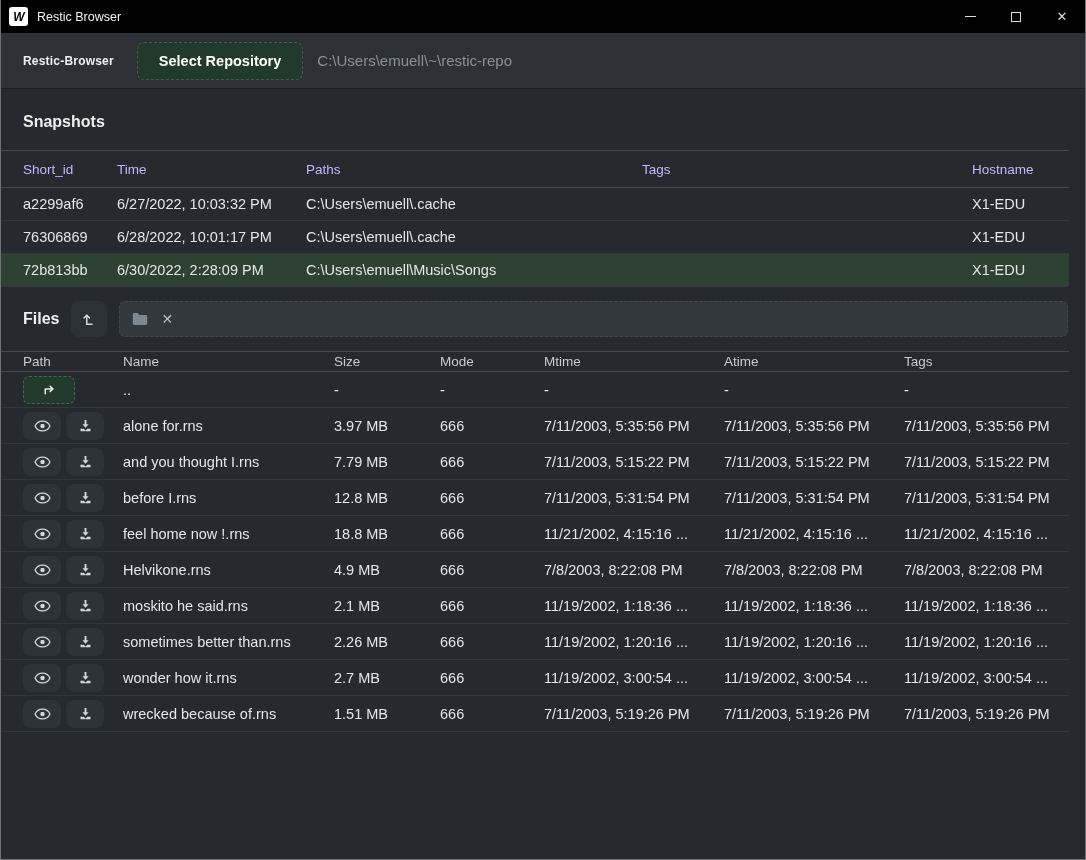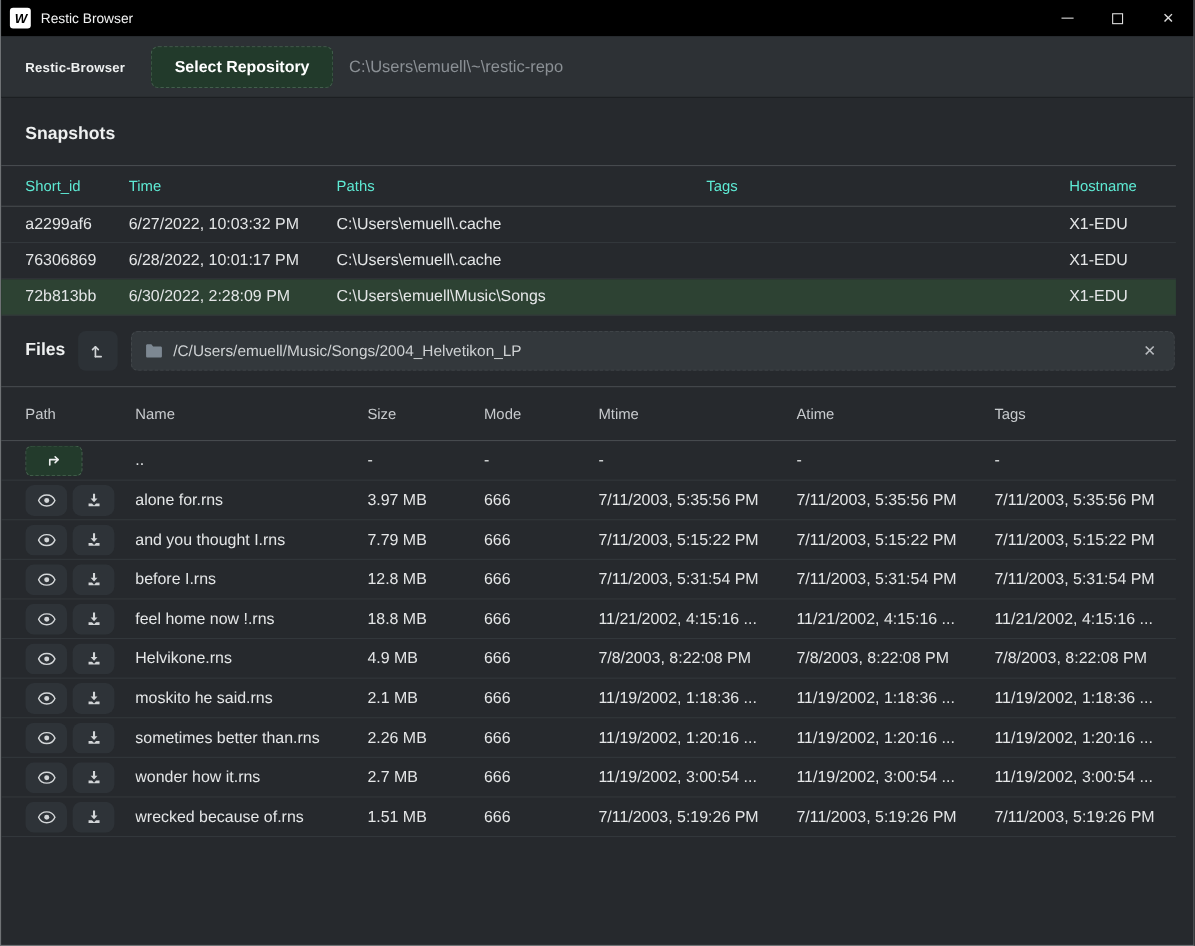--- a/index.html
+++ b/index.html
@@ -32,40 +32,40 @@
   .select-repo{margin-left:23px;background:#223a2b;border:1px dashed rgba(150,190,160,.28);
     border-radius:7px;color:#fff;font-weight:700;font-size:14.5px;
     font-family:"Liberation Sans",sans-serif;padding:10px 21px;cursor:pointer;}
   .repo-path{margin-left:14px;font-size:15px;color:#8b9095;}
   
   .section-heading{font-size:16px;font-weight:700;color:#eef0f0;margin:24px 22px 19px 22px;}
   
   .snap-row{display:grid;grid-template-columns:94px 189px 336px 330px 1fr;
     align-items:center;padding-left:22px;margin-right:16px;}
   .snap-head{height:38px;border-top:1px solid #464a4e;border-bottom:1px solid #464a4e;
-    font-size:13.5px;color:#5eead4;}
+    font-size:13.5px;color:#c4b5fd;}
   .snap-body .snap-row{height:33px;font-size:14.5px;color:#e4e6e7;border-bottom:1px solid #32373b;cursor:pointer;}
   .snap-body .snap-row.selected{background:#2d4233;}
   
   .files-bar{display:flex;align-items:center;margin:14px 17px 14px 22px;gap:12px;flex:none;}
   .files-bar .section-heading{margin:0;}
   .icon-btn{background:#2e3338;border:none;border-radius:8px;color:#d3d6d8;
     display:flex;align-items:center;justify-content:center;cursor:pointer;padding:0;}
   .level-up{width:36px;height:36px;border-radius:7px;background:#2c3136;}
   .breadcrumb{flex:1;height:36px;background:#33383c;border:1px dashed rgba(255,255,255,.07);
     border-radius:6px;display:flex;align-items:center;padding:0 12px;gap:9px;}
   .breadcrumb-path{font-size:14px;color:#ced1d3;flex:1;white-space:nowrap;overflow:hidden;}
   .crumb-close{color:#b9bcc0;font-size:14px;cursor:pointer;padding:2px 4px;}
   .folder-glyph{flex:none;color:#7d8892;}
   
   .files-table{flex:1;}
   .file-row{display:grid;grid-template-columns:100px 211px 106px 104px 180px 180px 1fr;
     align-items:center;padding-left:22px;margin-right:16px;height:36px;
     font-size:14.5px;color:#e4e6e7;border-bottom:1px solid #32373b;}
-  .file-head{height:50px;border-top:1px solid #464a4e;border-bottom:1px solid #464a4e;
+  .file-head{height:21px;border-top:1px solid #464a4e;border-bottom:1px solid #464a4e;
     font-size:13.5px;color:#c7cacd;}
   .actions{display:flex;gap:5px;align-items:center;}
   .icon-btn.sm{width:38px;height:28px;}
   .up-btn{width:52px;height:28px;border-radius:6px;background:#233b2c;
     border:1px dashed rgba(140,180,150,.35);color:#eceeee;
     display:flex;align-items:center;justify-content:center;cursor:pointer;padding:0;}
   .cell{white-space:nowrap;overflow:hidden;}
   svg{display:block;}
 </style>
 </head>
@@ -142,21 +142,20 @@
       <svg width="18" height="18" viewBox="0 0 24 24" fill="none" stroke="currentColor" stroke-width="2" stroke-linecap="round" stroke-linejoin="round">
         <path d="M9 19 V7"></path>
           <path d="M5.5 10.5 L9 7 L12.5 10.5"></path>
           <path d="M9 19 H16"></path>
       </svg>
     </button>
     <div class="breadcrumb">
       <svg class="folder-glyph" width="16" height="14" viewBox="0 0 20 17" fill="currentColor">
         <path d="M1 2.5 C1 1.7 1.7 1 2.5 1 H7 L9 3.5 H17.5 C18.3 3.5 19 4.2 19 5 V14.5 C19 15.3 18.3 16 17.5 16 H2.5 C1.7 16 1 15.3 1 14.5 Z"></path>
       </svg>
-      <span class="breadcrumb-path">/C/Users/emuell/Music/Songs/2004_Helvetikon_LP</span>
       <span class="crumb-close">✕</span>
     </div>
   </div>
 
   <div class="files-table">
     <div class="file-row file-head">
       <div class="cell">Path</div>
       <div class="cell">Name</div>
       <div class="cell">Size</div>
       <div class="cell">Mode</div>

